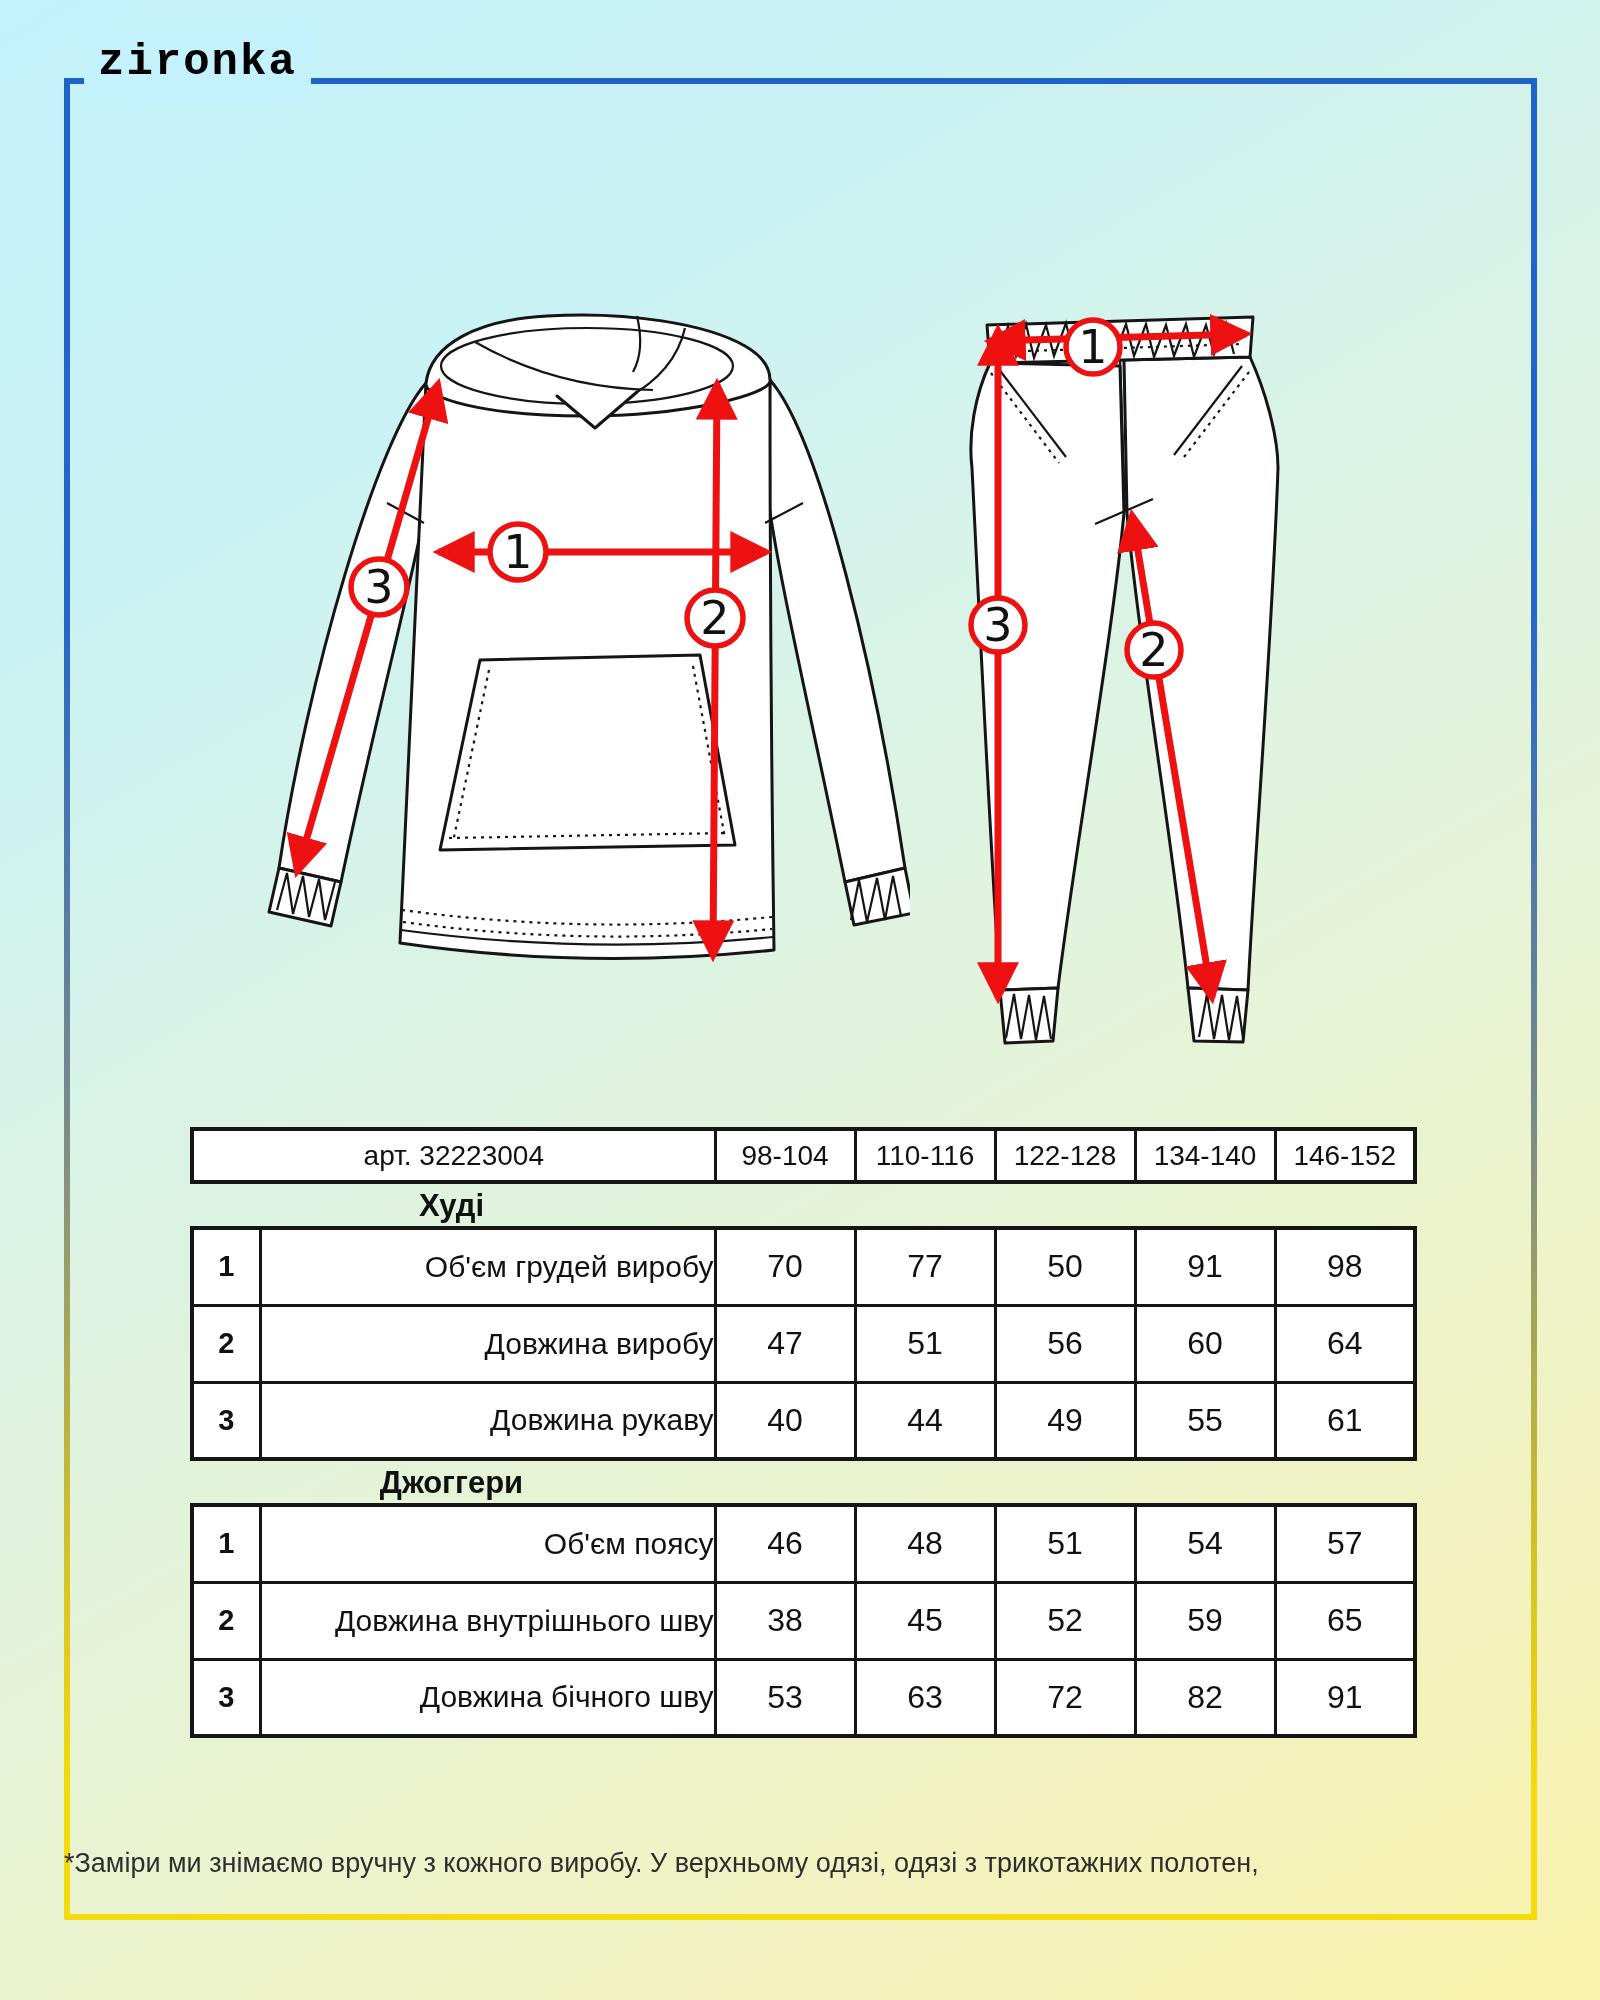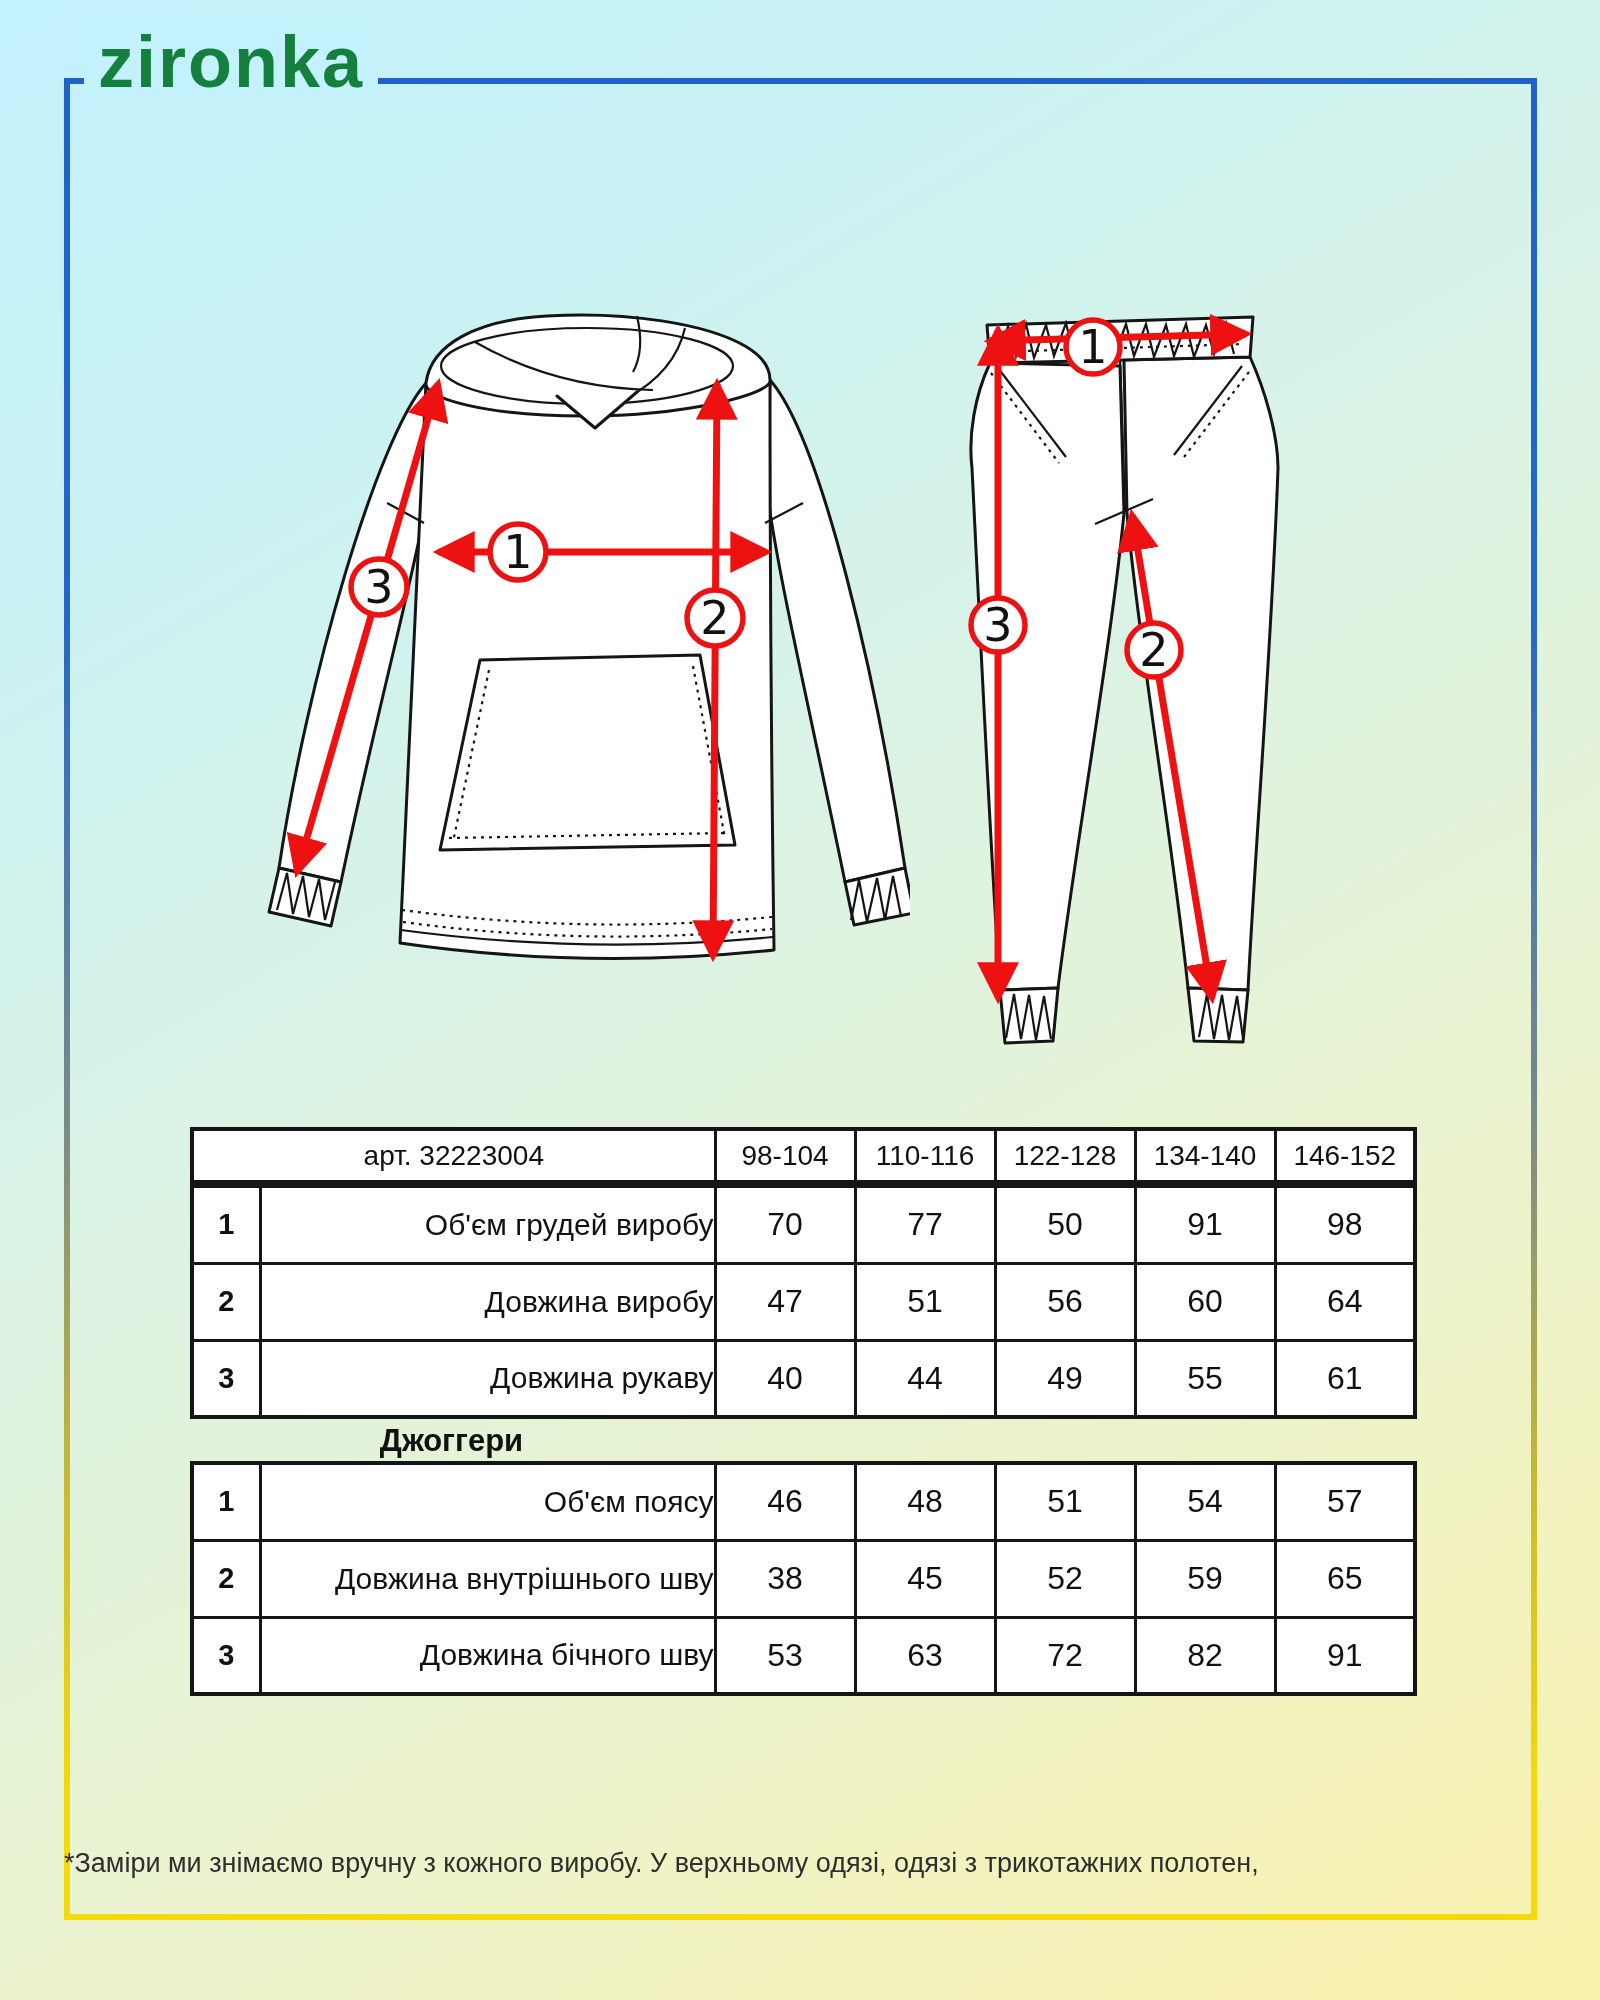--- a/index.html
+++ b/index.html
@@ -3,22 +3,22 @@
 <meta charset="utf-8">
 <style>
   *{margin:0;padding:0;box-sizing:border-box}
   html,body{width:1600px;height:2000px}
   body{font-family:"Liberation Sans",sans-serif;color:#111}
   .page{position:relative;width:1600px;height:2000px;overflow:hidden;
         background:linear-gradient(150deg,#c3f1fc 0%,#c9f2f4 20%,#daf3e6 42%,#ecf3cd 70%,#faf2ac 100%)}
   .frame{position:absolute;left:64px;top:78px;width:1473px;height:1842px;border:6px solid;
          border-image:linear-gradient(180deg,#1f63c9 0%,#2365cb 28%,#7e8d85 58%,#cdbd2e 78%,#f4d90b 93%,#f4d90b 100%) 1;
          pointer-events:none}
-  .logo{position:absolute;left:84px;top:24px;font-family:Liberation Sans, sans-serif;font-weight:bold;
-        font-size:72px;line-height:76px;letter-spacing:2px;color:#15803d;background:#c3f1fc;padding:0 14px}
+  .logo{position:absolute;left:84px;top:24px;font-family:Liberation Mono, monospace;font-weight:bold;
+        font-size:44px;line-height:76px;letter-spacing:2px;color:#000000;background:#c3f1fc;padding:0 14px}
   .diagram-svg{position:absolute}
   #hoodie-svg{left:225px;top:310px;width:685px;height:740px}
   #joggers-svg{left:960px;top:310px;width:330px;height:740px}
   .tables{position:absolute;left:190px;top:1127px;width:1220px}
   table{border-collapse:collapse;table-layout:fixed;width:1220px;background:#fff;border:4px solid #151515}
   td{border:3px solid #151515;text-align:center;vertical-align:middle}
   .c-num{width:68px}.c-label{width:455px}.c-size{width:140px}
   .head-tbl td{height:53px;font-weight:normal;font-size:28px}
   .data-tbl td{height:77px;font-size:32px}
   td.lbl{text-align:right;padding-left:9px;font-size:30px}
@@ -133,20 +133,21 @@
         <td colspan="2">арт. 32223004</td>
         <td>98-104</td>
         <td>110-116</td>
         <td>122-128</td>
         <td>134-140</td>
         <td>146-152</td>
       </tr>
     </tbody>
       </table>
 
+    <div class="sec-title">Худі</div>
 
     <table class="data-tbl">
       <colgroup>
           <col class="c-num">
           <col class="c-label">
           <col class="c-size">
           <col class="c-size">
           <col class="c-size">
           <col class="c-size">
           <col class="c-size">

